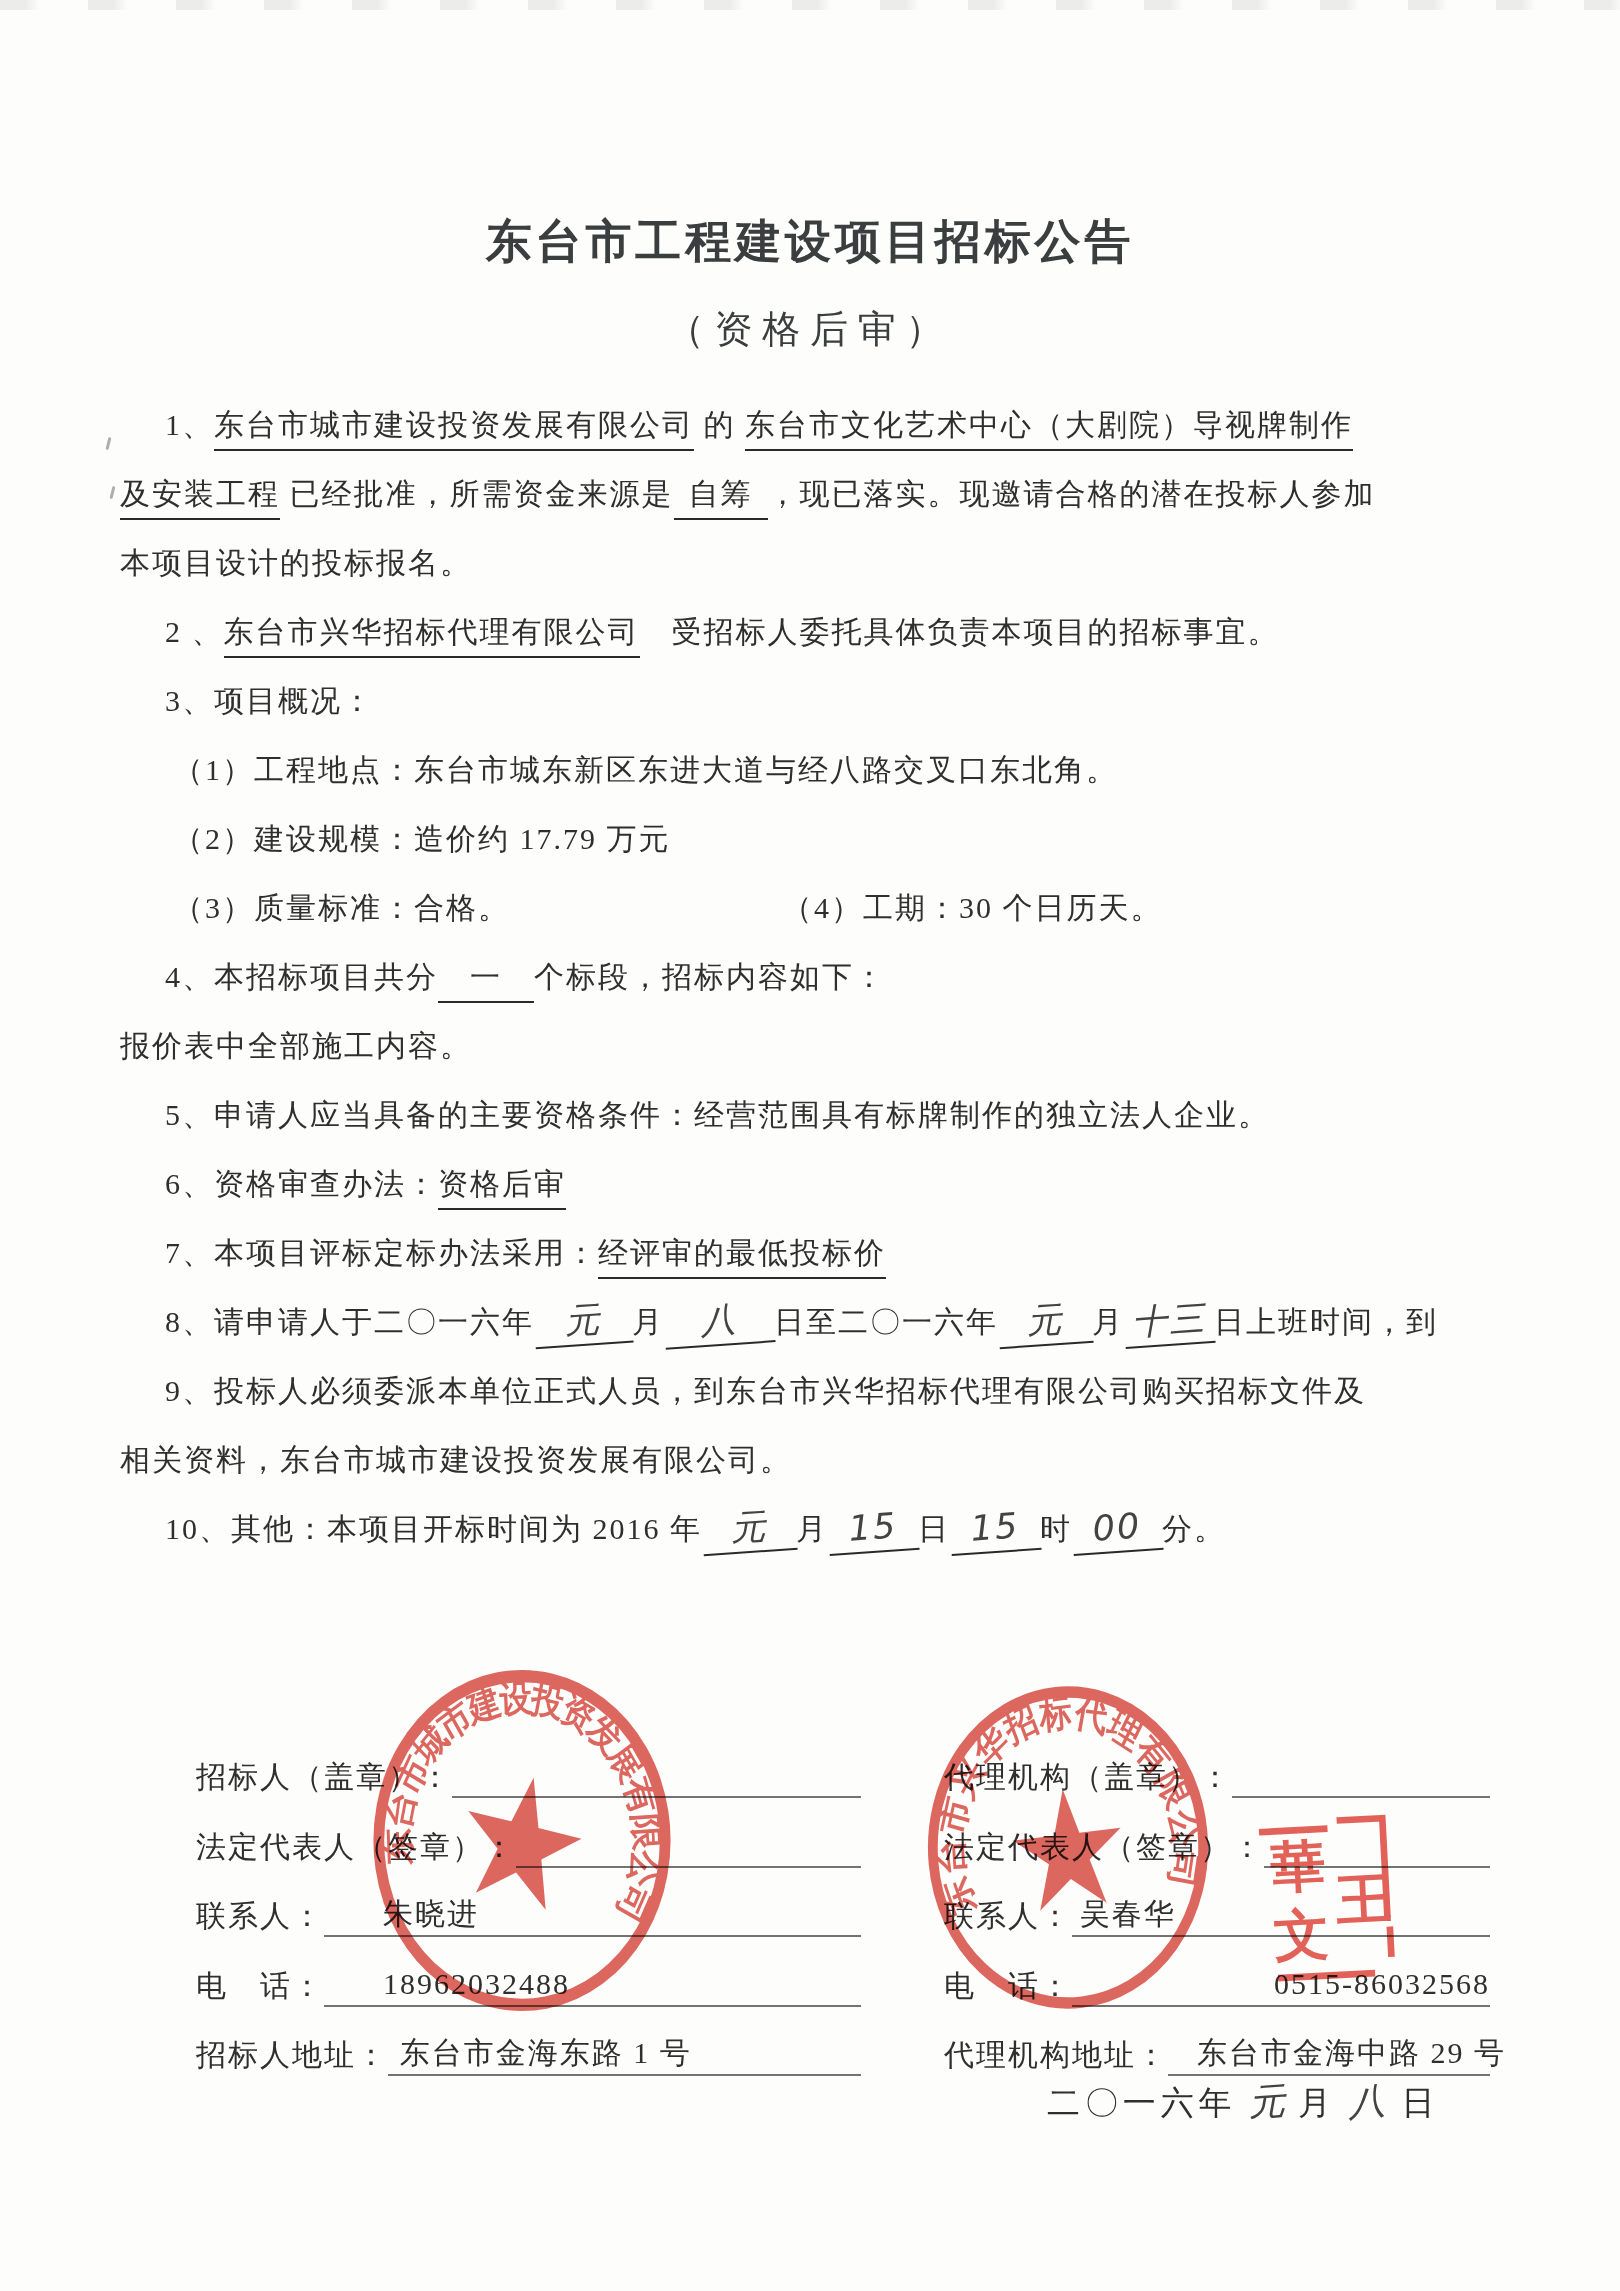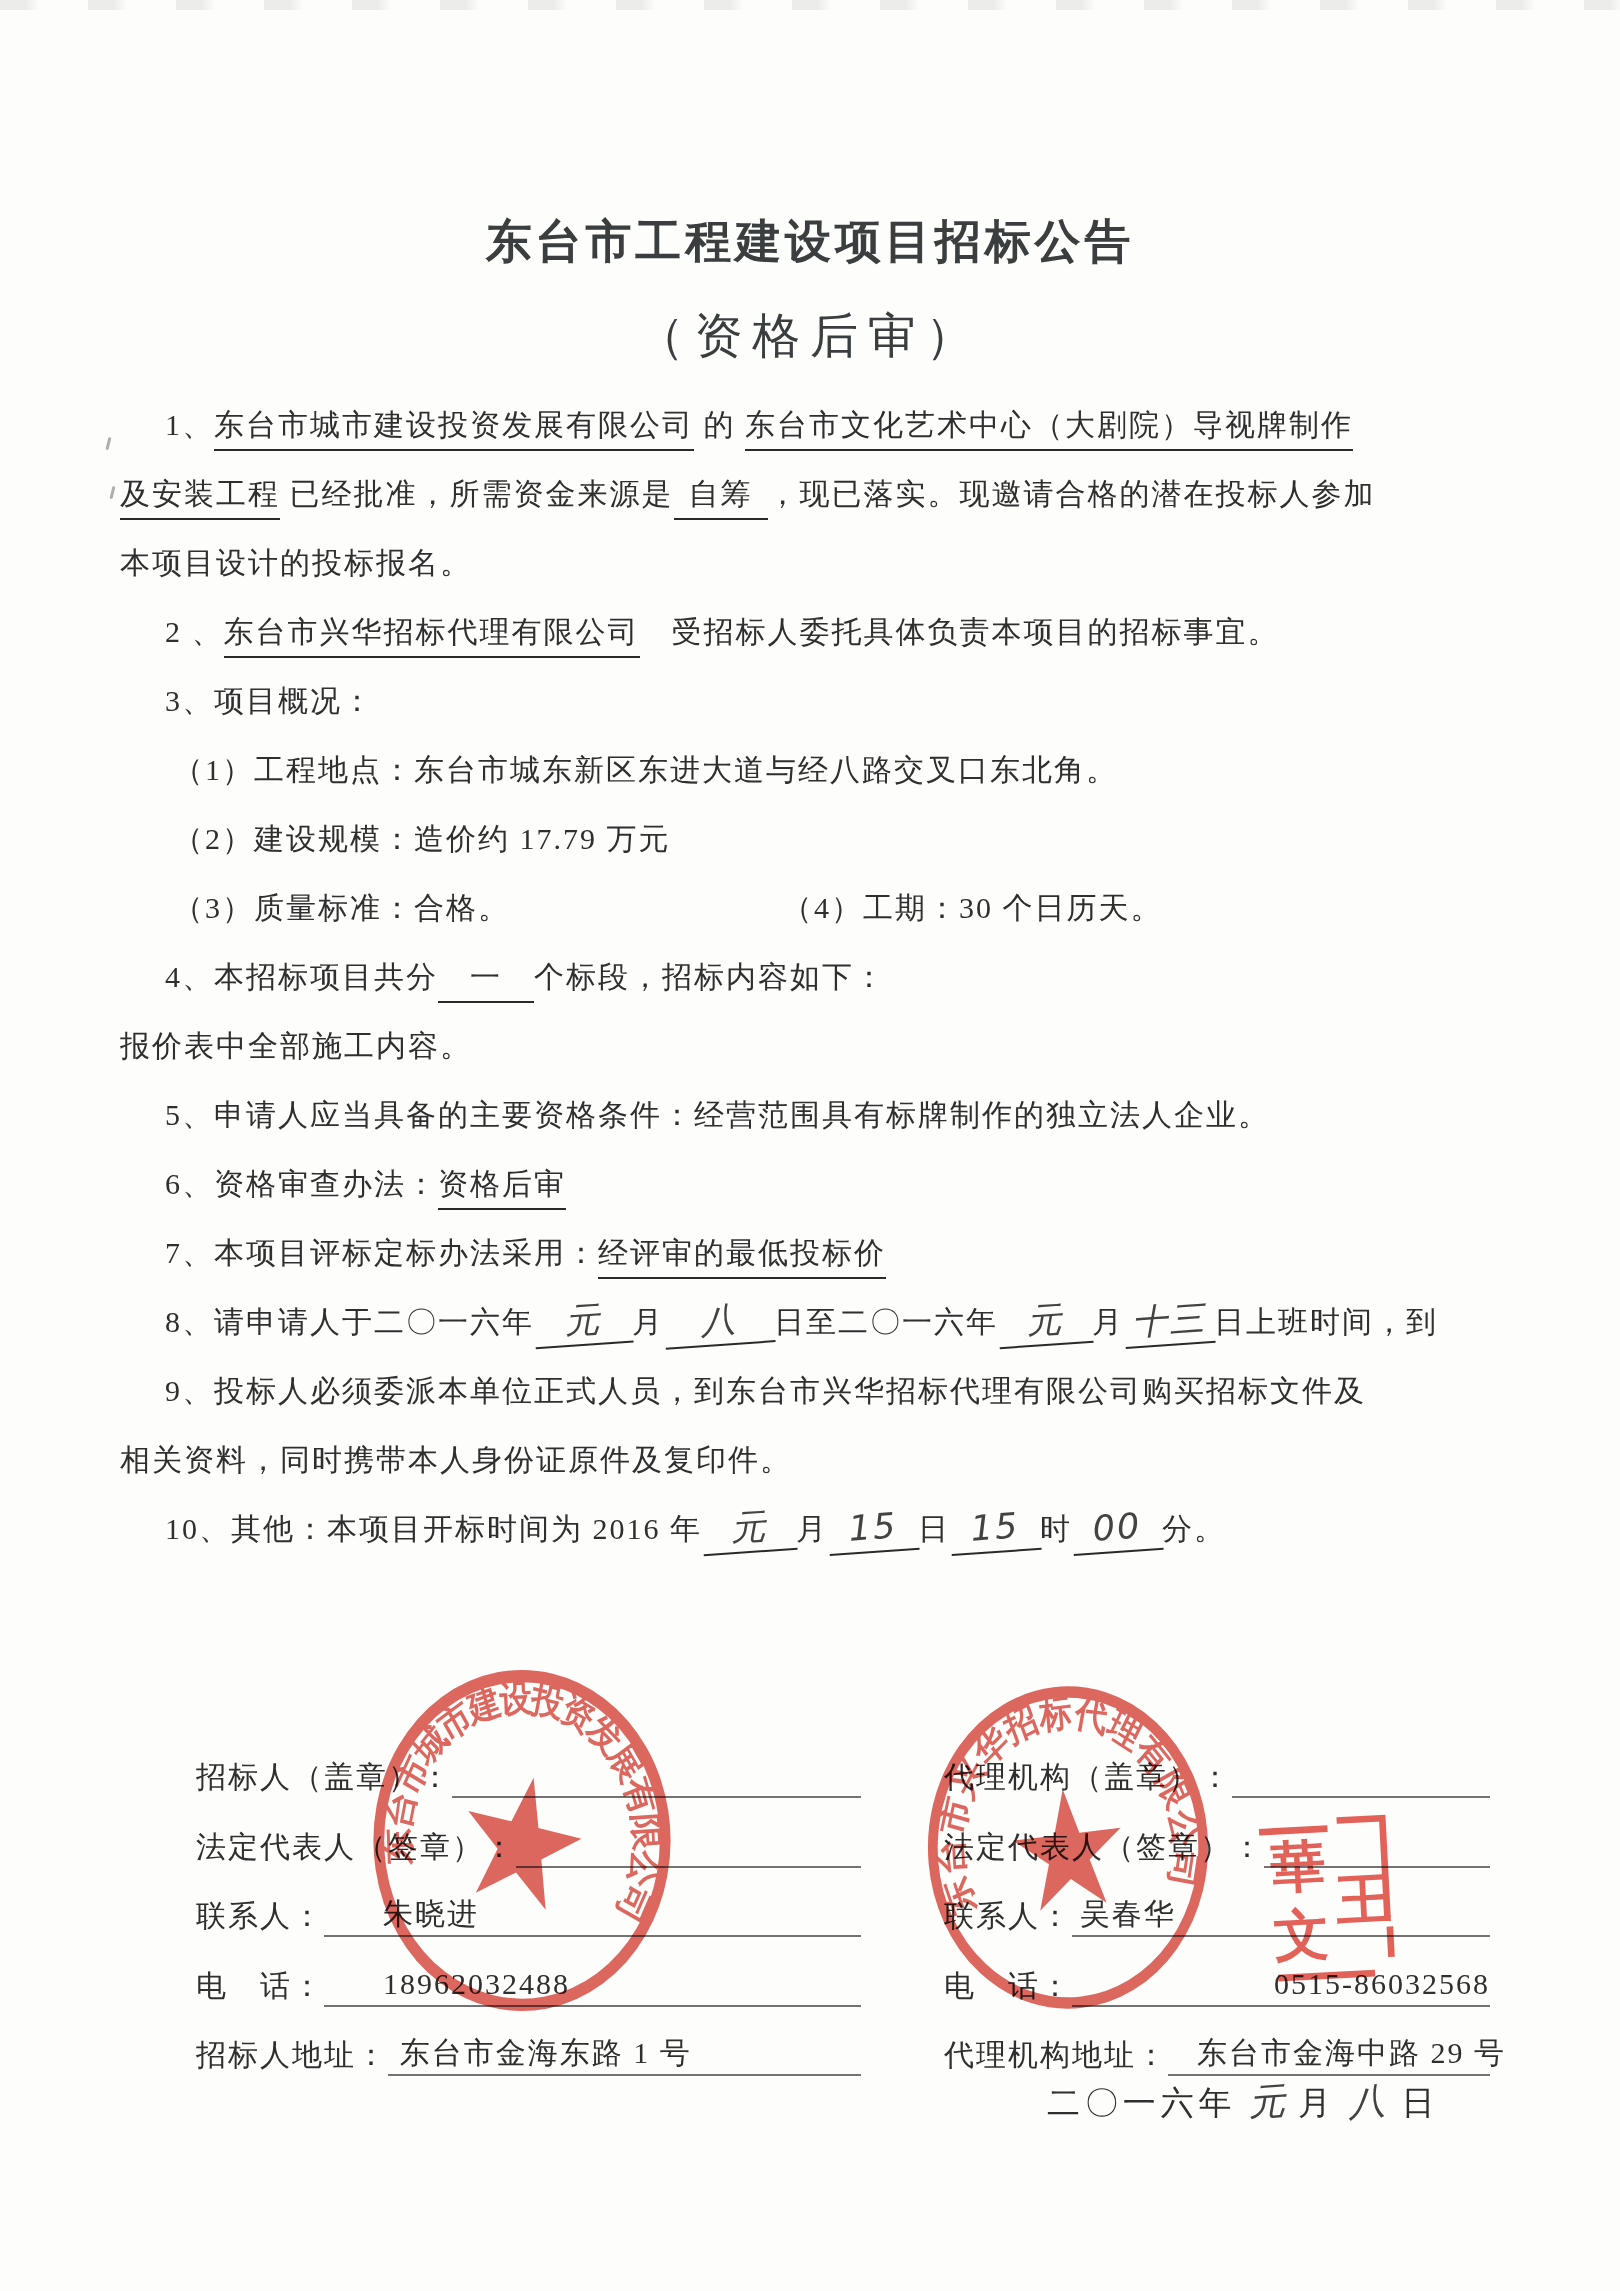--- a/index.html
+++ b/index.html
@@ -4,21 +4,21 @@
 <style>
   html,body{margin:0;padding:0;background:#e8e8e8;}
   .page{position:relative;width:1620px;height:2292px;margin:0 auto;background:#fdfdfc;
         overflow:hidden;font-family:"Liberation Serif","DejaVu Serif",serif;color:#2f2f2f;}
   .scan-noise-top{position:absolute;left:0;top:0;width:100%;height:9.8px;opacity:.5;
         background:repeating-linear-gradient(90deg,rgba(60,60,60,.18) 0 25.5px,rgba(0,0,0,0) 39px 88px);}
   .margin-mark{position:absolute;width:2.9px;height:12.7px;background:#9a9a9a;transform:rotate(14deg);border-radius:2px;opacity:.8;}
   .title{position:absolute;left:0;top:211px;width:100%;text-align:center;
          font-size:46px;font-weight:bold;letter-spacing:3.9px;color:#3a3e3e;}
   .subtitle{position:absolute;left:0;top:304px;width:100%;text-align:center;
-         font-size:48px;letter-spacing:9.8px;color:#3a3e3e;}
+         font-size:38px;letter-spacing:9.8px;color:#3a3e3e;}
   .doc-body{position:absolute;left:120px;top:390px;width:1396px;}
   .doc-line{height:69px;line-height:69px;white-space:nowrap;font-size:30px;letter-spacing:2px;}
   .doc-line.ind1{padding-left:45px;}
   .doc-line.ind2{padding-left:53px;}
   .run{display:inline;}
   .run.u{display:inline-block;line-height:49px;border-bottom:2px solid #2a2a2a;text-align:center;}
   .run.hand{font-family:"DejaVu Sans","Liberation Sans",sans-serif;font-style:italic;
             font-size:35px;color:#434343;transform:rotate(-4deg);display:inline-block;line-height:47px;}
   .spacer{display:inline-block;height:1px;}
   .sig-col{position:absolute;top:1747px;}
@@ -53,21 +53,21 @@
       <div class="doc-line ind2"><span class="run">（1）工程地点：东台市城东新区东进大道与经八路交叉口东北角。</span></div>
       <div class="doc-line ind2"><span class="run">（2）建设规模：造价约 17.79 万元</span></div>
       <div class="doc-line ind2"><span class="run">（3）质量标准：合格。</span><span class="spacer" style="width: 272px;"></span><span class="run">（4）工期：30 个日历天。</span></div>
       <div class="doc-line ind1"><span class="run">4、本招标项目共分</span><span class="run u" style="min-width: 96px;">一</span><span class="run">个标段，招标内容如下：</span></div>
       <div class="doc-line"><span class="run">报价表中全部施工内容。</span></div>
       <div class="doc-line ind1"><span class="run">5、申请人应当具备的主要资格条件：经营范围具有标牌制作的独立法人企业。</span></div>
       <div class="doc-line ind1"><span class="run">6、资格审查办法：</span><span class="run u">资格后审</span></div>
       <div class="doc-line ind1"><span class="run">7、本项目评标定标办法采用：</span><span class="run u">经评审的最低投标价</span></div>
       <div class="doc-line ind1"><span class="run">8、请申请人于二〇一六年</span><span class="run u hand" style="min-width: 98px;">元</span><span class="run">月</span><span class="run u hand" style="min-width: 110px;">八</span><span class="run">日至二〇一六年</span><span class="run u hand" style="min-width: 94px;">元</span><span class="run">月</span><span class="run u hand" style="min-width: 90px;">十三</span><span class="run">日上班时间，到</span></div>
       <div class="doc-line ind1"><span class="run">9、投标人必须委派本单位正式人员，到东台市兴华招标代理有限公司购买招标文件及</span></div>
-      <div class="doc-line"><span class="run">相关资料，同时携带本人身份证原件及复印件。</span></div>
+      <div class="doc-line"><span class="run">相关资料，东台市城市建设投资发展有限公司。</span></div>
       <div class="doc-line ind1"><span class="run">10、其他：本项目开标时间为 2016 年</span><span class="run u hand" style="min-width: 94px;">元</span><span class="run">月</span><span class="run u hand" style="min-width: 90px;">15</span><span class="run">日</span><span class="run u hand" style="min-width: 90px;">15</span><span class="run">时</span><span class="run u hand" style="min-width: 90px;">00</span><span class="run">分。</span></div>
     </div>
 
   <div class="sig-col left" id="sig-left">
       <div class="sig-row">
         <span class="sig-label">招标人（盖章）：</span>
         <span class="sig-field"></span>
       </div>
       <div class="sig-row">
         <span class="sig-label">法定代表人（签章）：</span>

